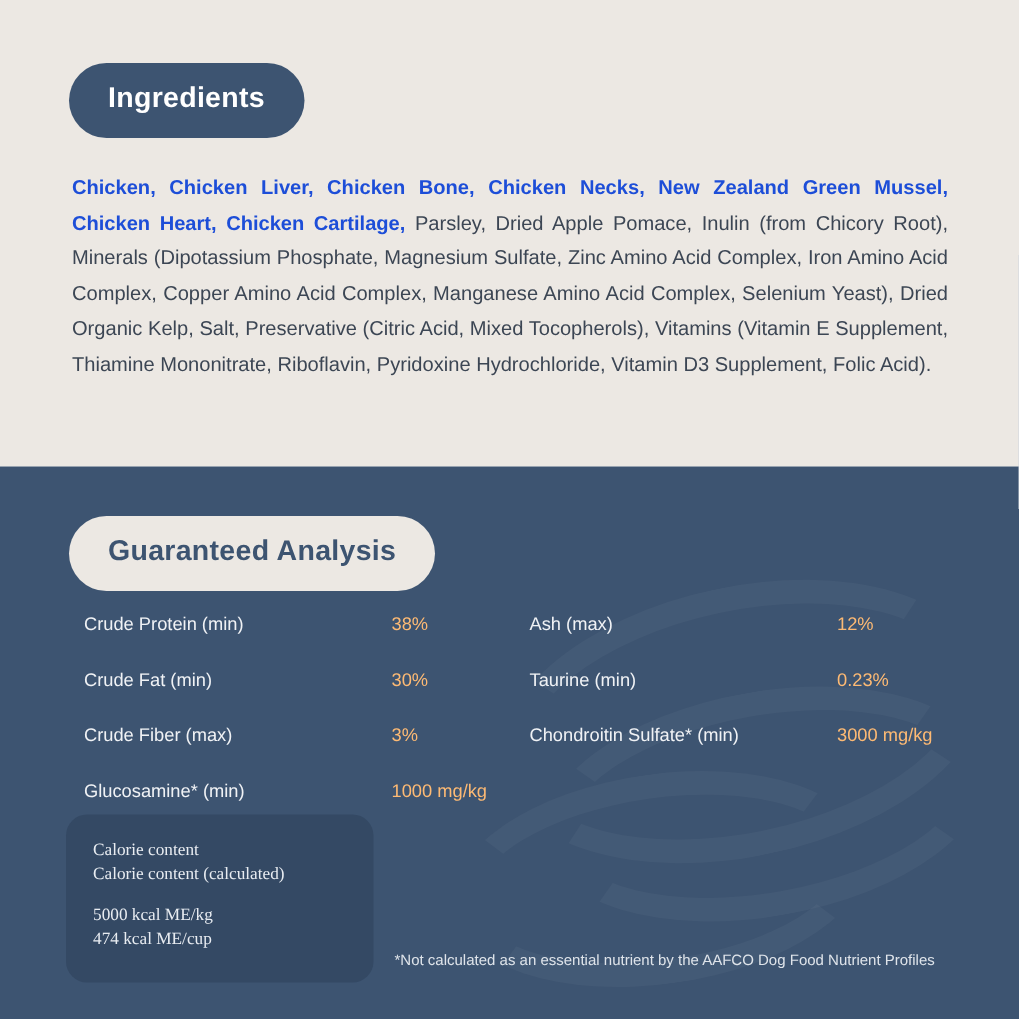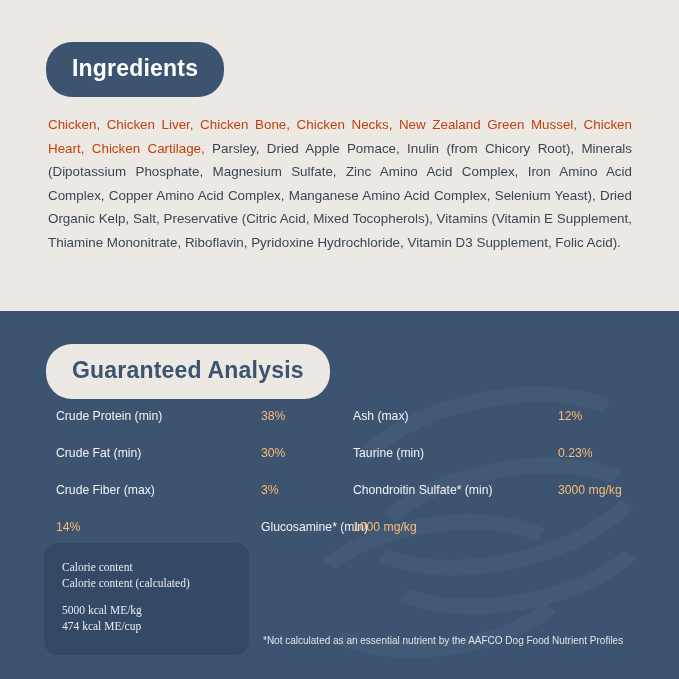--- a/index.html
+++ b/index.html
@@ -24,43 +24,43 @@
     height: 311px;
     background: #ece8e3;
   }
 
   .pill {
     display: inline-block;
     background: #3d5471;
     color: #ffffff;
     border-radius: 26px;
     padding: 13px 26px 15px 26px;
-    font-size: 23px;
+    font-size: 19px;
     font-weight: bold;
     letter-spacing: 0.2px;
   }
 
   .ingredients-pill-wrap {
     position: absolute;
     left: 46px; top: 42px;
   }
 
   .ingredients-body {
     position: absolute;
     left: 48px; top: 100px;
     width: 584px;
     font-size: 13.4px;
     line-height: 23.5px;
     color: #3c4654;
     text-align: justify;
     text-justify: inter-word;
   }
   .ingredients-body b {
-    font-weight: normal;
-    color: #c2410c;
+    font-weight: bold;
+    color: #1d4ed8;
   }
 
   
   .ga-panel {
     position: absolute;
     left: 0; top: 311px;
     width: 679px; height: 368px;
     background: #3d5471;
     overflow: hidden;
   }
@@ -156,21 +156,20 @@
       <div class="ga-cell">Crude Fat (min)</div>
       <div class="ga-cell val">30%</div>
       <div class="ga-cell">Taurine (min)</div>
       <div class="ga-cell val">0.23%</div>
 
       <div class="ga-cell">Crude Fiber (max)</div>
       <div class="ga-cell val">3%</div>
       <div class="ga-cell">Chondroitin Sulfate* (min)</div>
       <div class="ga-cell val">3000 mg/kg</div>
 
-      <div class="ga-cell val">14%</div>
       <div class="ga-cell">Glucosamine* (min)</div>
       <div class="ga-cell val">1000 mg/kg</div>
     </div>
 
     <div class="calorie-box">
       <div class="calorie-line">Calorie content</div>
       <div class="calorie-line">Calorie content (calculated)</div>
       <div class="calorie-gap"></div>
       <div class="calorie-line">5000 kcal ME/kg</div>
       <div class="calorie-line">474 kcal ME/cup</div>

